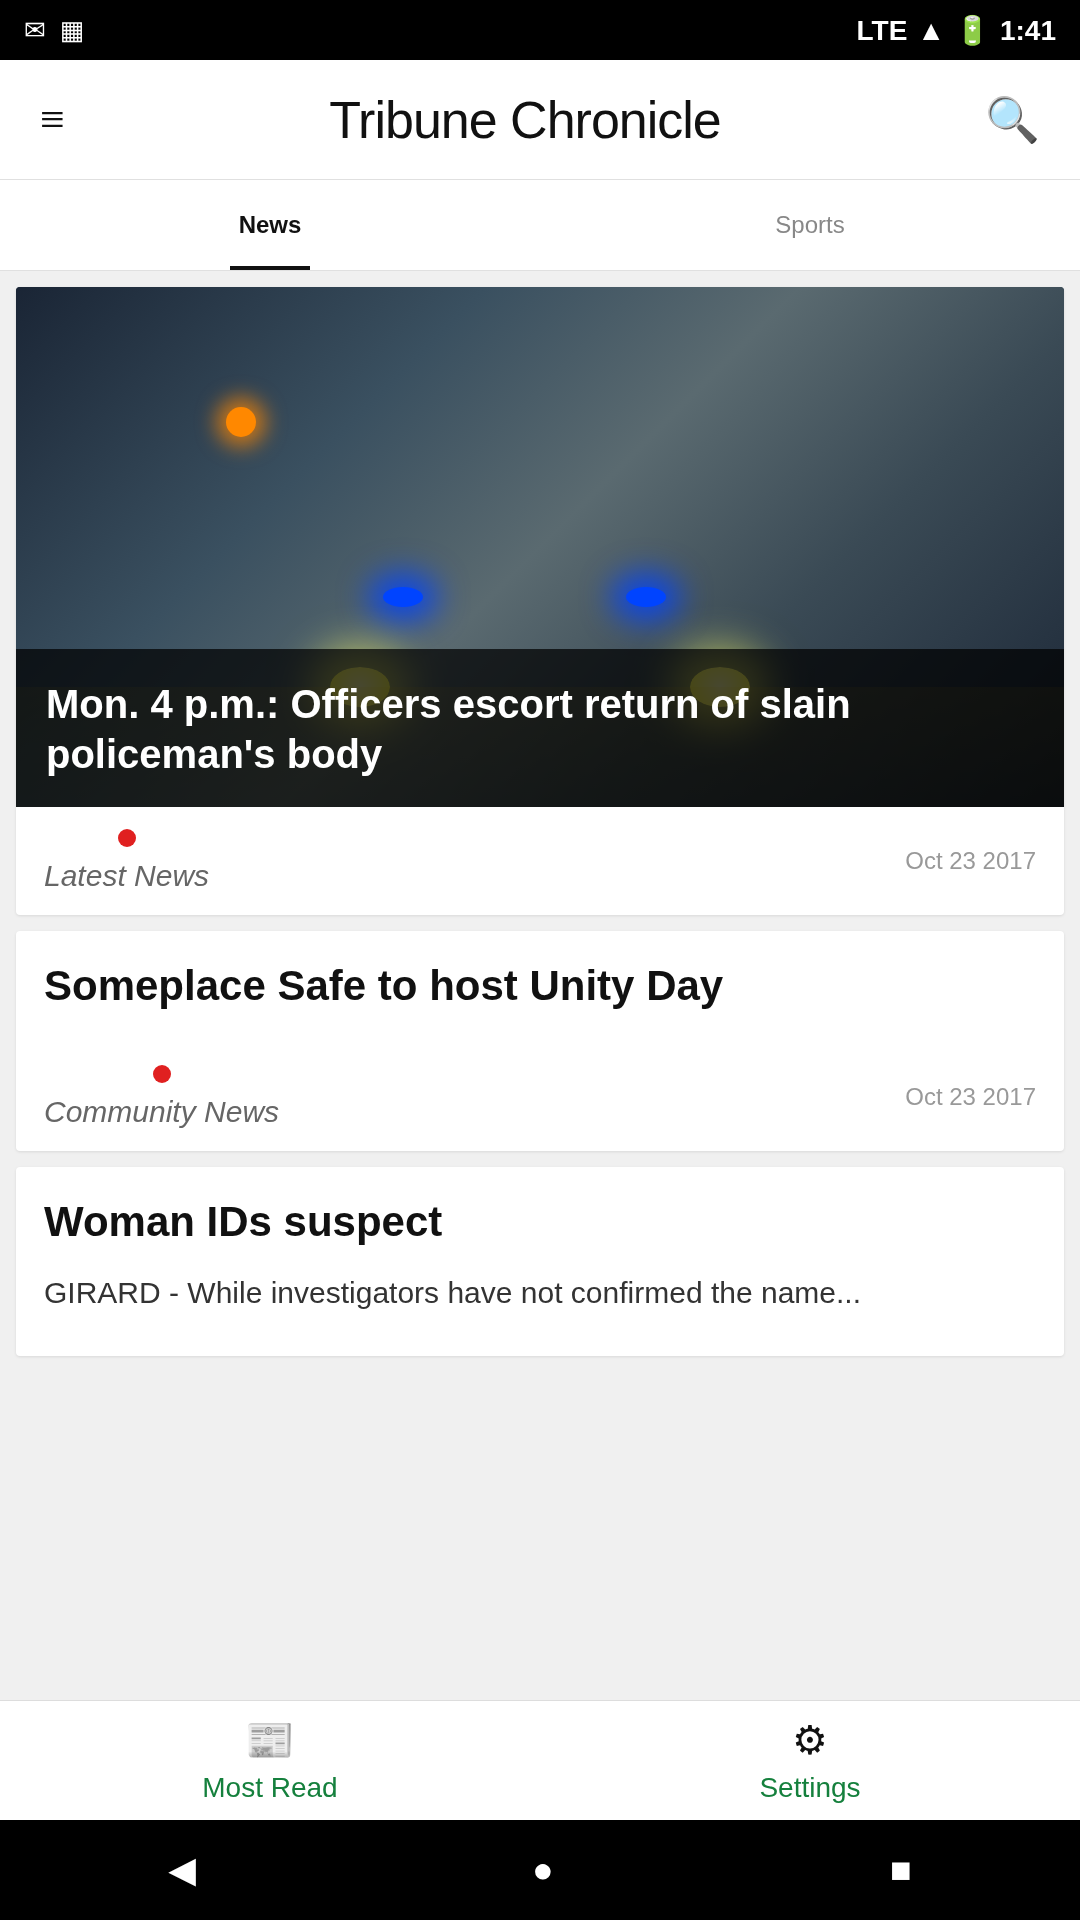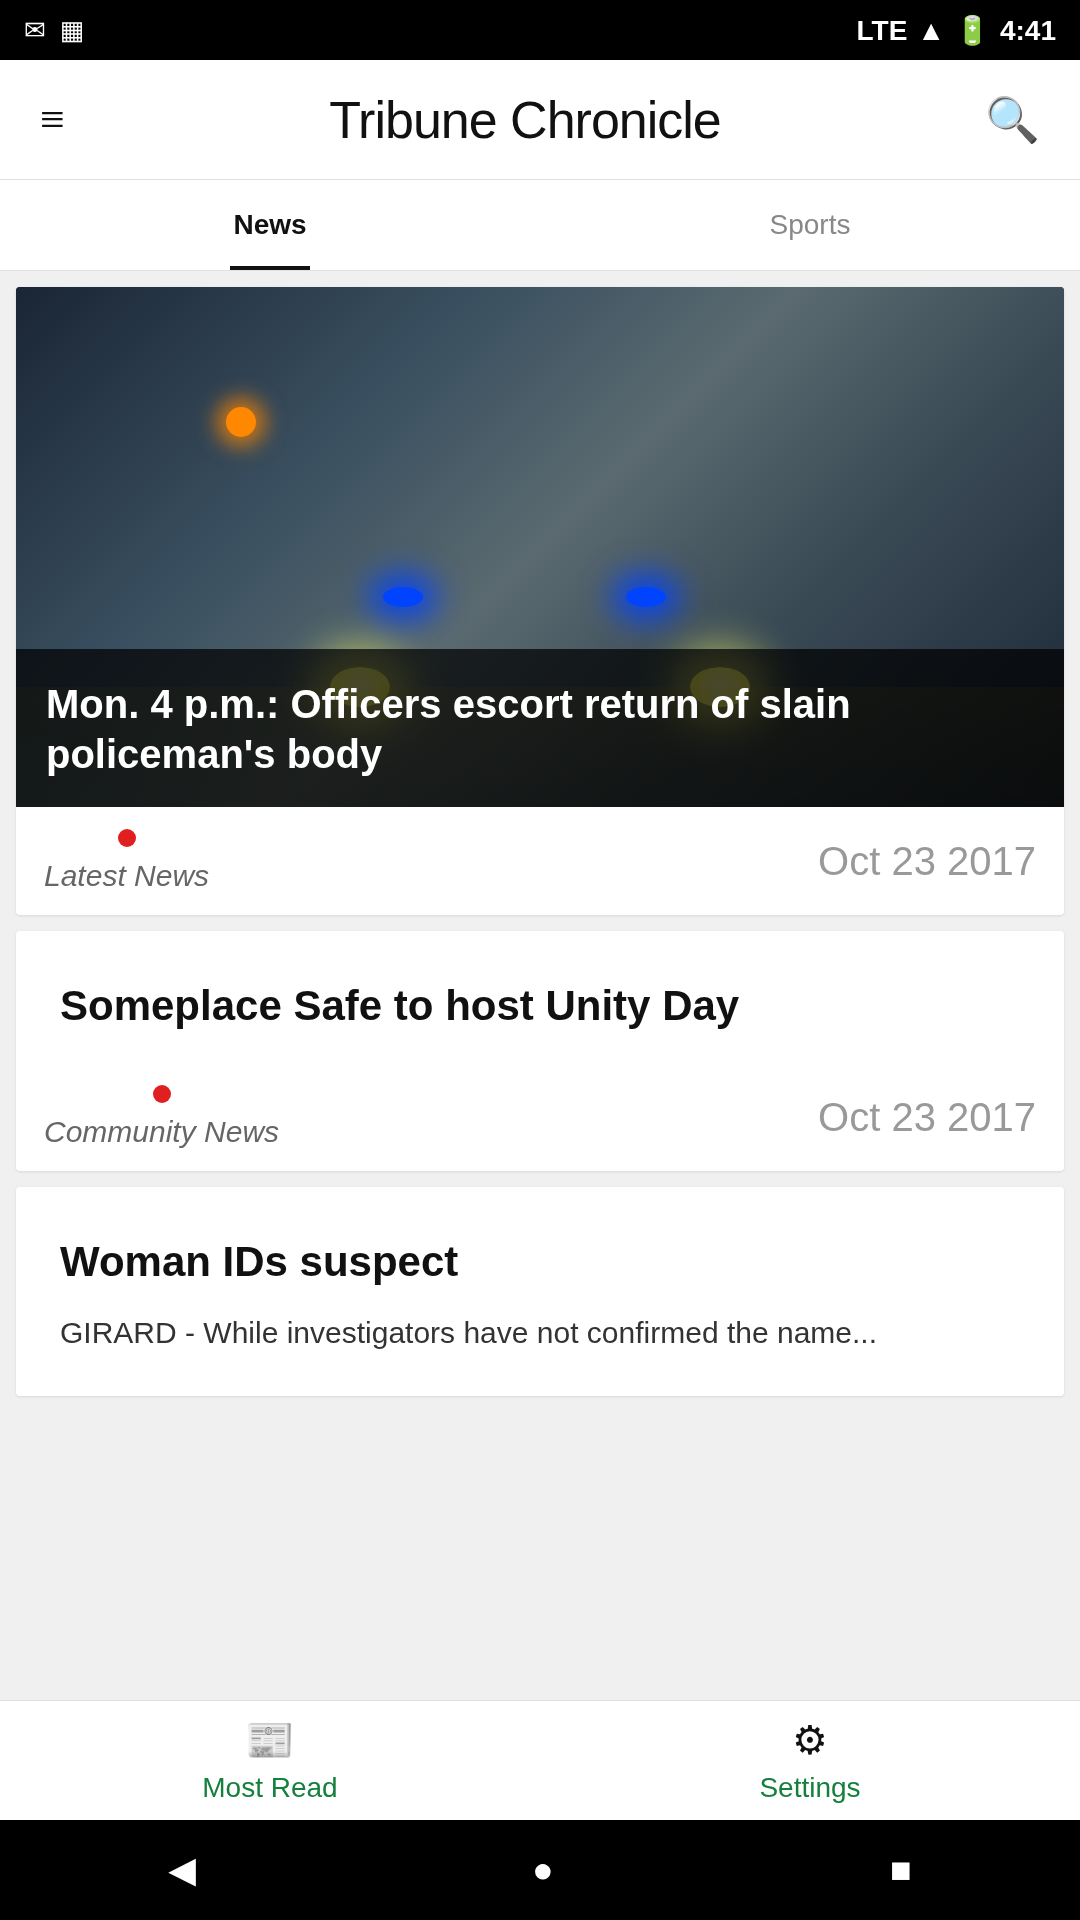--- a/index.html
+++ b/index.html
@@ -57,21 +57,21 @@
       border-bottom: 1px solid #e0e0e0;
       flex-shrink: 0;
     }
     .nav-tab {
       flex: 1;
       height: 90px;
       display: flex;
       align-items: center;
       justify-content: center;
       font-family: Arial, sans-serif;
-      font-size: 28px;
+      font-size: 24px;
       color: #888;
       cursor: pointer;
       position: relative;
     }
     .nav-tab.active {
       color: #111;
       font-weight: bold;
     }
     .nav-tab.active::after {
       content: '';
@@ -217,28 +217,27 @@
     }
     .red-dot {
       width: 18px;
       height: 18px;
       border-radius: 50%;
       background: #e02020;
       flex-shrink: 0;
     }
     .article-date {
       font-family: Arial, sans-serif;
-      font-size: 40px;
+      font-size: 24px;
       color: #999;
     }
 
     
     .article-body {
-      padding: 30px 44px 10px;
-      margin-top: 20px;
+      padding: 30px 28px 10px;
     }
     .article-headline {
       font-family: Arial, sans-serif;
       font-size: 42px;
       font-weight: bold;
       color: #111;
       line-height: 1.2;
       margin-bottom: 22px;
     }
     .article-excerpt {
@@ -296,21 +295,21 @@
 
 <div class="status-bar">
   <div class="status-left">
     <span>✉</span>
     <span>▦</span>
   </div>
   <div class="status-right">
     <span>LTE</span>
     <span>▲</span>
     <span>🔋</span>
-    <span>4:41</span>
+    <span>1:41</span>
   </div>
 </div>
 
 <div class="header">
   <span class="menu-icon">≡</span>
   <span class="header-title">Tribune Chronicle</span>
   <span class="search-icon">🔍</span>
 </div>
 
 <div class="nav-tabs">

